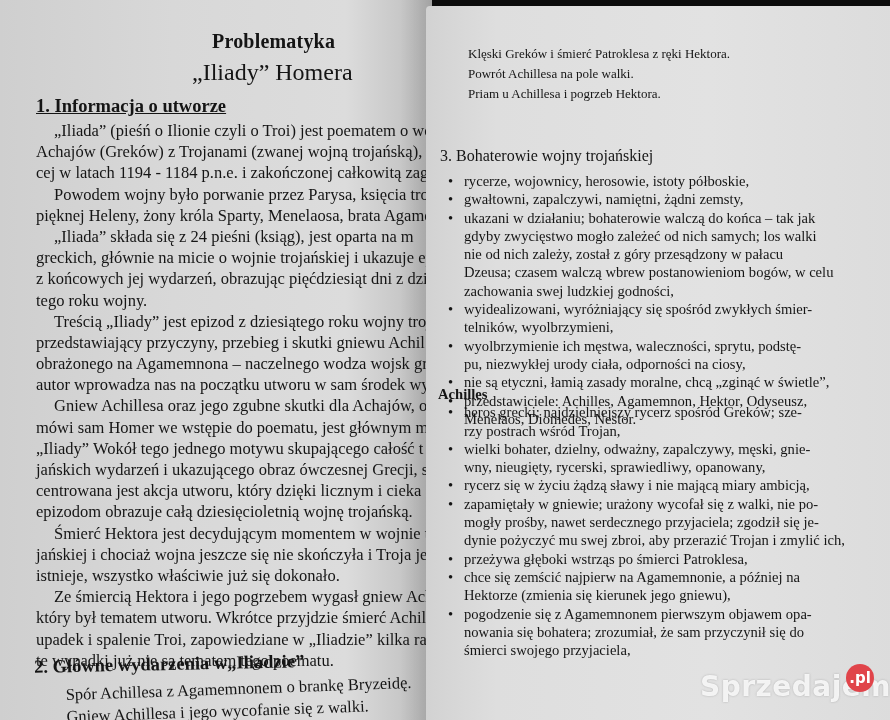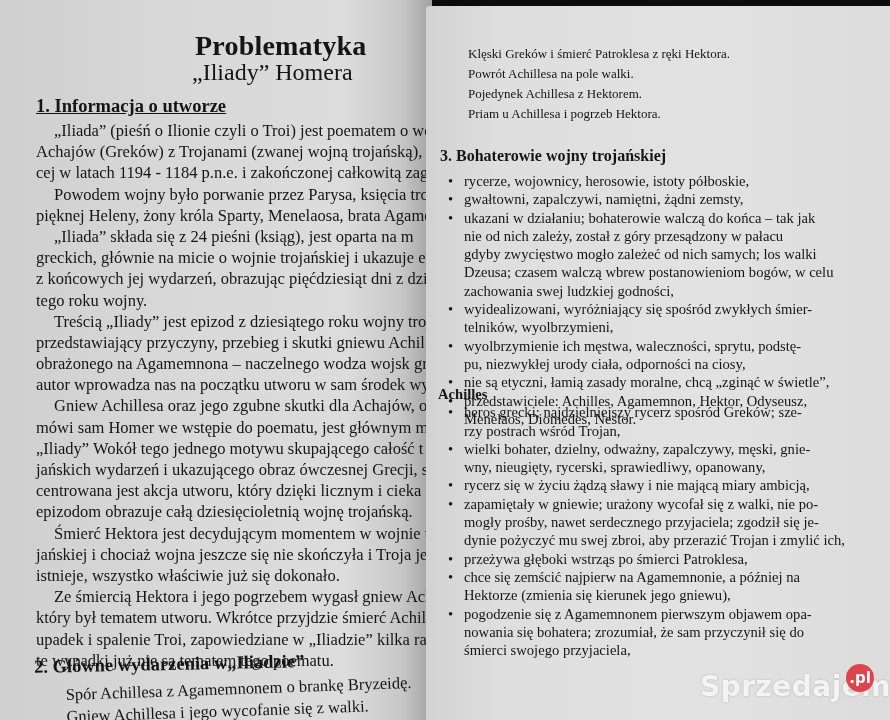--- a/index.html
+++ b/index.html
@@ -18,33 +18,33 @@
     position:absolute; left:426px; top:6px; width:470px; height:720px;
     background:linear-gradient(90deg,#d2d2d2 0%,#dedede 15%,#e2e2e2 60%,#dcdcdc 100%);
     overflow:hidden;
     border-top-left-radius:4px;
   }
   .top-shadow {
     position:absolute; left:426px; top:0; width:464px; height:8px;
     background:#0c0c0c;
   }
   .title {
-    position:absolute; left:195px; top:30px; font-size:28px; font-weight:bold;
+    position:absolute; left:212px; top:30px; font-size:20px; font-weight:bold;
     letter-spacing:0.2px; white-space:nowrap;
   }
   .subtitle {
     position:absolute; left:192px; top:59px; font-size:24px; font-weight:normal; white-space:nowrap;
   }
   .h2 { position:absolute; font-size:18.5px; font-weight:bold; white-space:nowrap; }
   .para { position:absolute; left:36px; width:420px; font-size:16.5px; line-height:21.2px; white-space:nowrap; }
   .para div { height:21.2px; }
   .indent { padding-left:18px; }
   .events { position:absolute; left:66px; font-size:16.5px; line-height:22px; white-space:nowrap; }
   .r-events { position:absolute; left:42px; top:38px; font-size:13px; line-height:20px; white-space:nowrap; }
-  .r-h3 { position:absolute; left:14px; top:141px; font-size:16px; font-weight:bold; white-space:nowrap; }
+  .r-h3 { position:absolute; left:14px; top:141px; font-size:16px; font-weight:normal; white-space:nowrap; }
   .blist { position:absolute; left:22px; width:420px; font-size:14.6px; line-height:18.3px; white-space:nowrap; }
   .bitem { position:relative; padding-left:16px; }
   .bullet { position:absolute; left:0; top:0; }
   .sub-head { font-weight:bold; padding-left:0; margin-left:-10px; }
   .watermark {
     position:absolute; left:700px; top:670px; font-family:"DejaVu Sans", sans-serif;
     font-size:28px; font-weight:bold; color:rgba(255,255,255,0.85); letter-spacing:0.5px;
     text-shadow:0 0 2px rgba(120,120,120,0.5);
   }
   .wm-badge {
@@ -102,39 +102,38 @@
     <div>Spór Achillesa z Agamemnonem o brankę Bryzeidę.</div>
     <div>Gniew Achillesa i jego wycofanie się z walki.</div>
   </div>
   <div class="gutter-shade"></div>
 </div>
 
 <div class="page-right">
   <div class="r-events">
     <div>Klęski Greków i śmierć Patroklesa z ręki Hektora.</div>
     <div>Powrót Achillesa na pole walki.</div>
-    <div>Pojedynek Achillesa z Hektorem.</div>
     <div>Priam u Achillesa i pogrzeb Hektora.</div>
   </div>
 
   <div class="r-h3">3. Bohaterowie wojny trojańskiej</div>
   <div class="blist" id="heroes" style="top:166px;">
       <div class="bitem">
         <span class="bullet">•</span>
         <div>rycerze, wojownicy, herosowie, istoty półboskie,</div>
       </div>
       <div class="bitem">
         <span class="bullet">•</span>
         <div>gwałtowni, zapalczywi, namiętni, żądni zemsty,</div>
       </div>
       <div class="bitem">
         <span class="bullet">•</span>
         <div>ukazani w działaniu; bohaterowie walczą do końca – tak jak</div>
+        <div>gdyby zwycięstwo mogło zależeć od nich samych; los walki</div>
         <div>nie od nich zależy, został z góry przesądzony w pałacu</div>
-        <div>gdyby zwycięstwo mogło zależeć od nich samych; los walki</div>
         <div>Dzeusa; czasem walczą wbrew postanowieniom bogów, w celu</div>
         <div>zachowania swej ludzkiej godności,</div>
       </div>
       <div class="bitem">
         <span class="bullet">•</span>
         <div>wyidealizowani, wyróżniający się spośród zwykłych śmier-</div>
         <div>telników, wyolbrzymieni,</div>
       </div>
       <div class="bitem">
         <span class="bullet">•</span>

